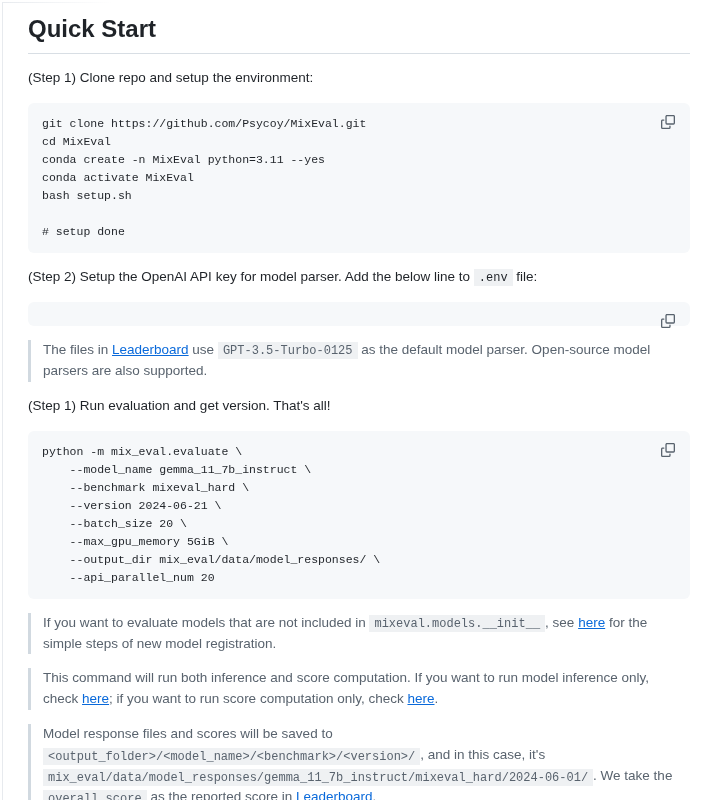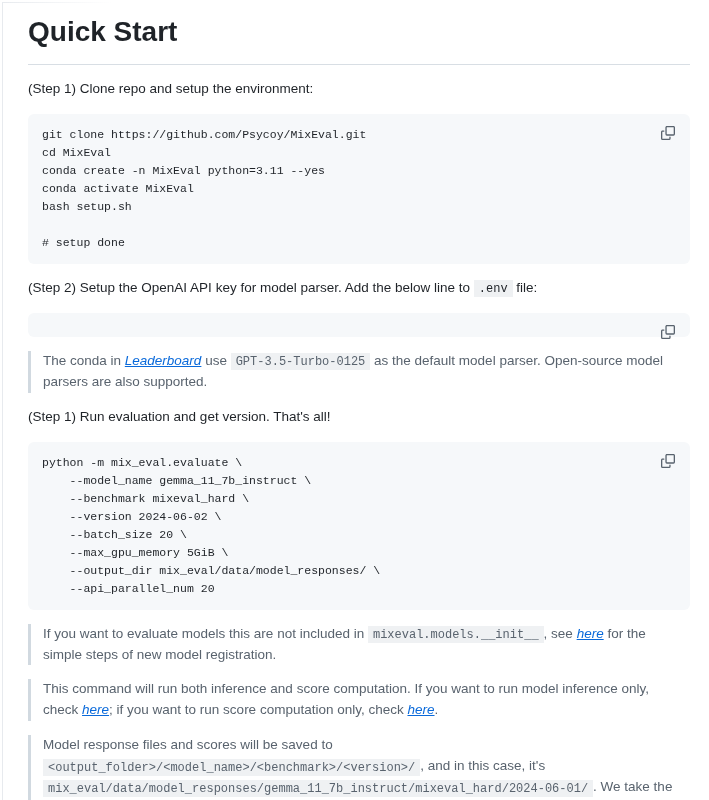--- a/index.html
+++ b/index.html
@@ -17,22 +17,22 @@
   
   body::before {
     content: ""; position: absolute; left: 2px; top: 2px; bottom: 0;
     width: 1px; background: #e7eaee;
   }
   body::after {
     content: ""; position: absolute; left: 2px; top: 2px; height: 1px; width: 110px;
     background: linear-gradient(to right, #e7eaee, rgba(231,234,238,0));
   }
   h2.title {
-    font-size: 28px; font-weight: 600; line-height: 1.25;
-    padding-bottom: 15px; margin-bottom: 14px;
+    font-size: 24px; font-weight: 600; line-height: 1.25;
+    padding-bottom: 9px; margin-bottom: 14px;
     border-bottom: 1px solid #d8dee4;
   }
   p.step { margin: 0 0 14px; }
   p.step strong { font-weight: 400; }
   code.inline {
     font-family: "Liberation Mono", monospace;
     font-size: 12px;
     background: #eff1f3;
     padding: 1.5px 5px;
     border-radius: 0;
@@ -59,21 +59,21 @@
     background: transparent; border: none; cursor: pointer;
     color: #59636e; padding: 4px;
   }
   .copy-btn svg { width: 14px; height: 14px; display: block; fill: currentColor; }
   blockquote.note {
     border-left: 3px solid #d1d9e0;
     padding: 0 8px 0 12px;
     margin: 0 0 14px;
     color: #59636e;
   }
-  blockquote.note a, p.step a { color: #0969da; text-decoration: underline; cursor: pointer; font-style: italic; }
+  blockquote.note a, p.step a { color: #0969da; text-decoration: underline; cursor: pointer; }
 </style>
 </head>
 <body>
 
 <h2 class="title">Quick Start</h2>
 
 <p class="step"><strong>(Step 1)</strong><span> Clone repo and setup the environment:</span></p>
 
 <div class="codeblock">
   <pre>git clone https://github.com/Psycoy/MixEval.git
@@ -95,40 +95,40 @@
 
 <div class="codeblock">
   <button class="copy-btn">
       <svg viewBox="0 0 16 16" aria-hidden="true">
         <path d="M0 6.75C0 5.784.784 5 1.75 5h1.5a.75.75 0 0 1 0 1.5h-1.5a.25.25 0 0 0-.25.25v7.5c0 .138.112.25.25.25h7.5a.25.25 0 0 0 .25-.25v-1.5a.75.75 0 0 1 1.5 0v1.5A1.75 1.75 0 0 1 9.25 16h-7.5A1.75 1.75 0 0 1 0 14.25Z"></path>
         <path d="M5 1.75C5 .784 5.784 0 6.75 0h7.5C15.216 0 16 .784 16 1.75v7.5A1.75 1.75 0 0 1 14.25 11h-7.5A1.75 1.75 0 0 1 5 9.25Zm1.75-.25a.25.25 0 0 0-.25.25v7.5c0 .138.112.25.25.25h7.5a.25.25 0 0 0 .25-.25v-7.5a.25.25 0 0 0-.25-.25Z"></path>
       </svg>
     </button>
 </div>
 
-<blockquote class="note"><span>The conda in </span><a>Leaderboard</a><span> use </span><code class="inline">GPT-3.5-Turbo-0125</code><span> as the default model parser. Open-source model parsers are also supported.</span></blockquote>
+<blockquote class="note"><span>The files in </span><a>Leaderboard</a><span> use </span><code class="inline">GPT-3.5-Turbo-0125</code><span> as the default model parser. Open-source model parsers are also supported.</span></blockquote>
 
 <p class="step"><strong>(Step 1)</strong><span> Run evaluation and get version. That's all!</span></p>
 
 <div class="codeblock">
   <pre>python -m mix_eval.evaluate \
     --model_name gemma_11_7b_instruct \
     --benchmark mixeval_hard \
-    --version 2024-06-02 \
+    --version 2024-06-21 \
     --batch_size 20 \
     --max_gpu_memory 5GiB \
     --output_dir mix_eval/data/model_responses/ \
     --api_parallel_num 20</pre>
   <button class="copy-btn">
       <svg viewBox="0 0 16 16" aria-hidden="true">
         <path d="M0 6.75C0 5.784.784 5 1.75 5h1.5a.75.75 0 0 1 0 1.5h-1.5a.25.25 0 0 0-.25.25v7.5c0 .138.112.25.25.25h7.5a.25.25 0 0 0 .25-.25v-1.5a.75.75 0 0 1 1.5 0v1.5A1.75 1.75 0 0 1 9.25 16h-7.5A1.75 1.75 0 0 1 0 14.25Z"></path>
         <path d="M5 1.75C5 .784 5.784 0 6.75 0h7.5C15.216 0 16 .784 16 1.75v7.5A1.75 1.75 0 0 1 14.25 11h-7.5A1.75 1.75 0 0 1 5 9.25Zm1.75-.25a.25.25 0 0 0-.25.25v7.5c0 .138.112.25.25.25h7.5a.25.25 0 0 0 .25-.25v-7.5a.25.25 0 0 0-.25-.25Z"></path>
       </svg>
     </button>
 </div>
 
-<blockquote class="note"><span>If you want to evaluate models this are not included in </span><code class="inline">mixeval.models.__init__</code><span>, see </span><a>here</a><span> for the simple steps of new model registration.</span></blockquote>
+<blockquote class="note"><span>If you want to evaluate models that are not included in </span><code class="inline">mixeval.models.__init__</code><span>, see </span><a>here</a><span> for the simple steps of new model registration.</span></blockquote>
 
 <blockquote class="note"><span>This command will run both inference and score computation. If you want to run model inference only, check </span><a>here</a><span>; if you want to run score computation only, check </span><a>here</a><span>.</span></blockquote>
 
 <blockquote class="note"><span>Model response files and scores will be saved to </span><code class="inline">&lt;output_folder&gt;/&lt;model_name&gt;/&lt;benchmark&gt;/&lt;version&gt;/</code><span>, and in this case, it's </span><code class="inline">mix_eval/data/model_responses/gemma_11_7b_instruct/mixeval_hard/2024-06-01/</code><span>. We take the </span><code class="inline">overall score</code><span> as the reported score in </span><a>Leaderboard</a><span>.</span></blockquote>
 
 <blockquote class="note"></blockquote>
 
 </body></html>

